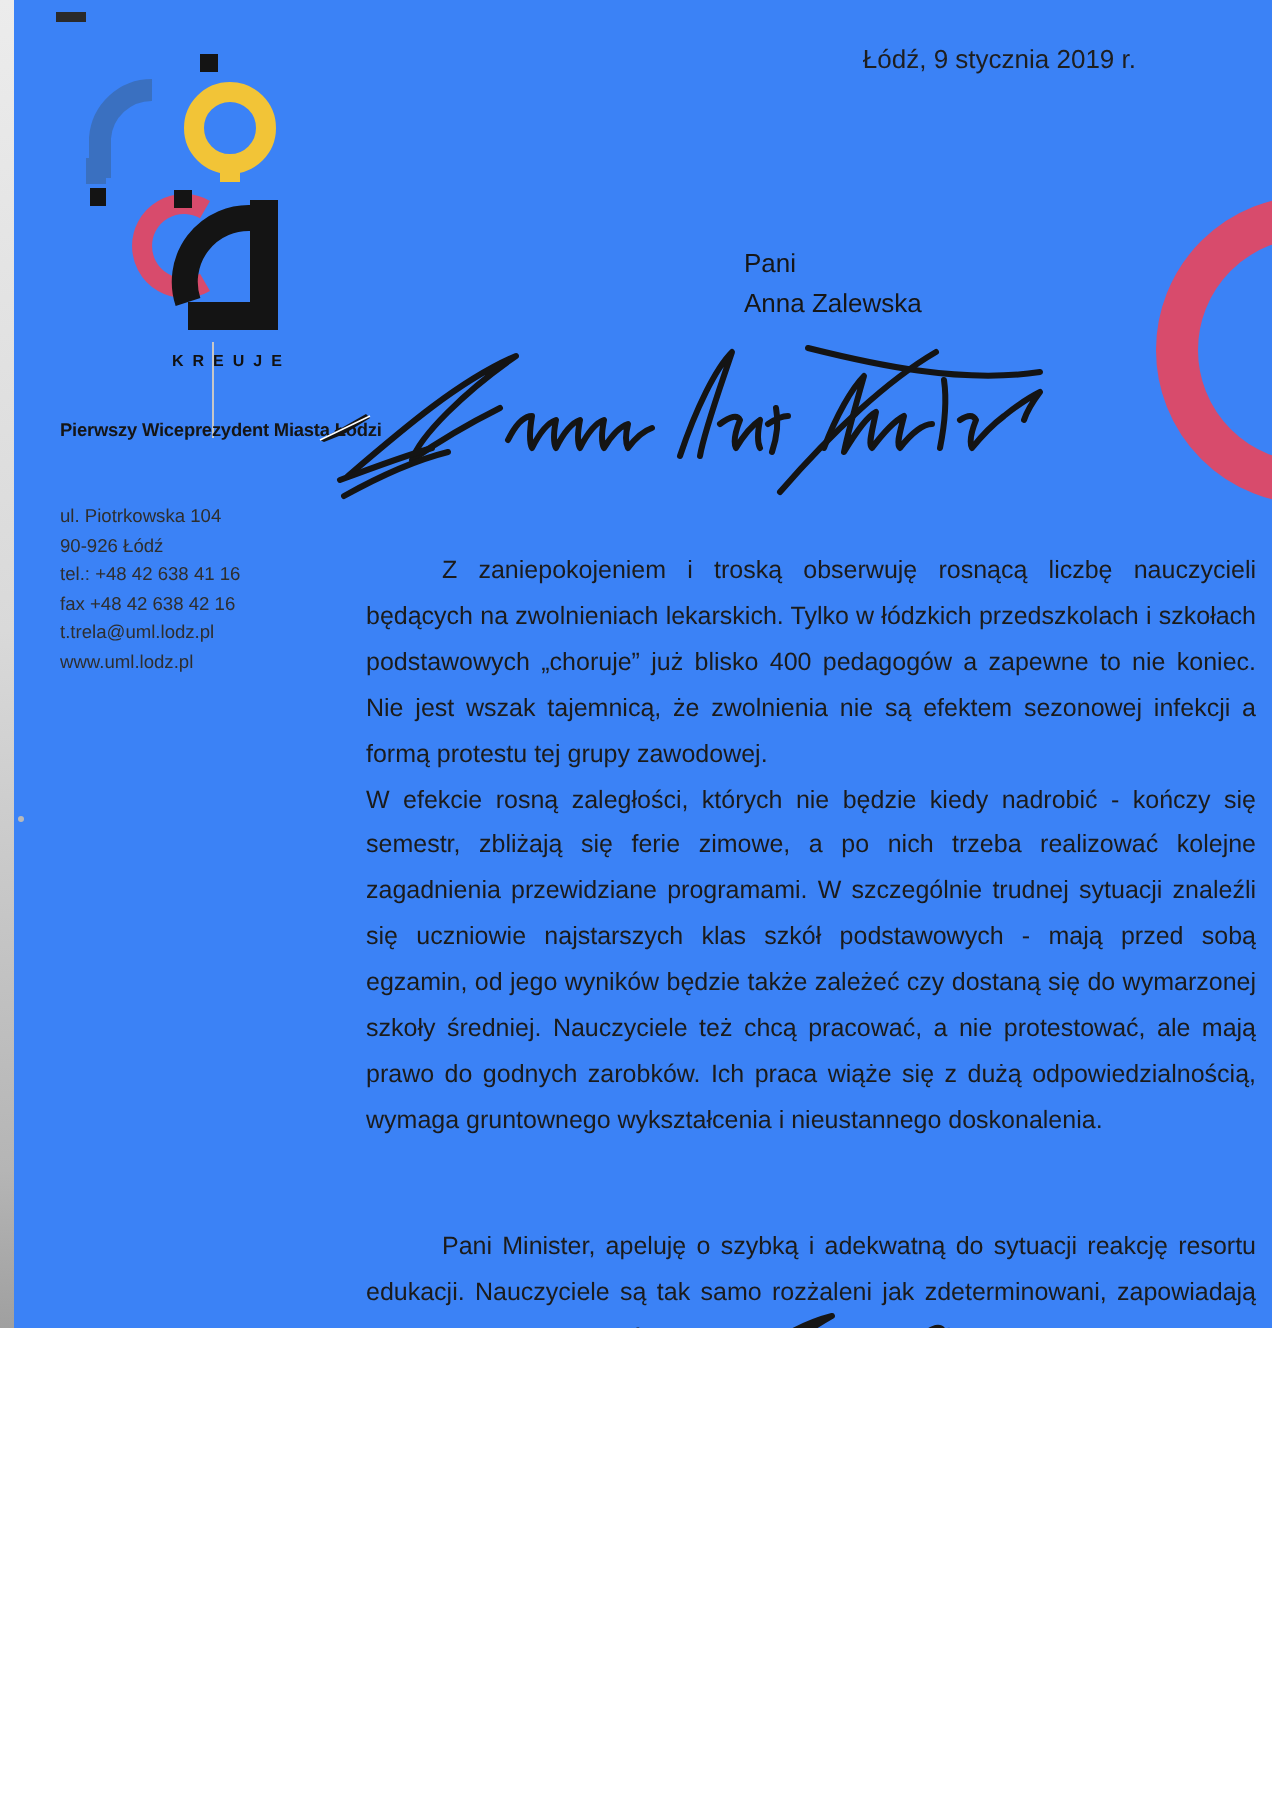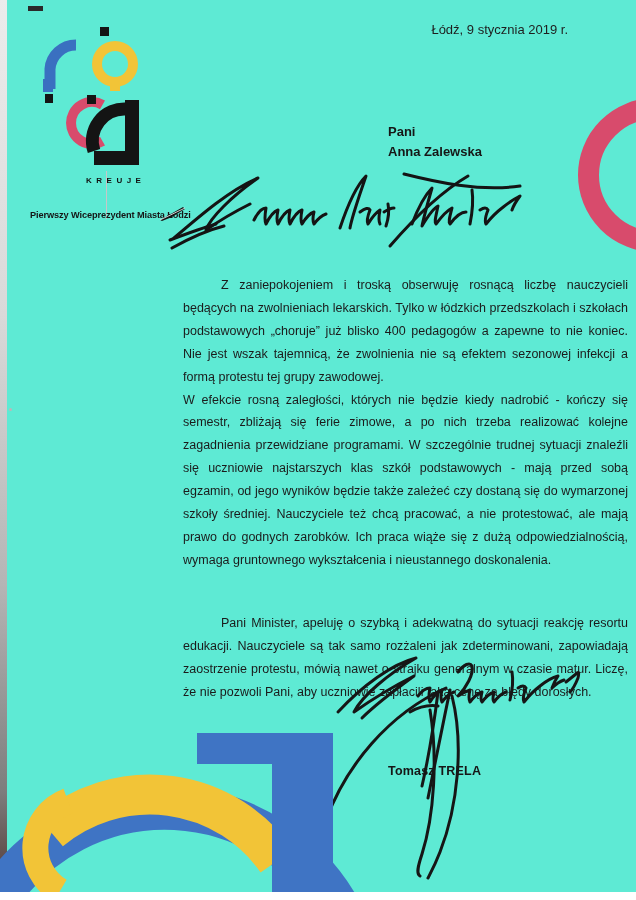--- a/index.html
+++ b/index.html
@@ -1,16 +1,16 @@
 <!DOCTYPE html>
 <html><head>
 <meta charset="utf-8">
 <style>
   html,body{margin:0;padding:0;background:#ffffff;}
-  .page{position:relative;width:636px;height:892px;background:#5eead4;overflow:hidden;
+  .page{position:relative;width:636px;height:664px;background:#3b82f6;overflow:hidden;
         font-family:"Liberation Sans",sans-serif;color:#1c1c1c;}
   
   .scan-edge{position:absolute;left:0;top:0;width:7px;height:900px;
      background:linear-gradient(to bottom,#ececec 0%,#d9d9d9 35%,#b5b5b5 65%,#7d7d7d 88%,#5a4340 97%,#6e3a34 100%);}
   .corner-mark{position:absolute;left:28px;top:6px;width:15px;height:5px;background:#2a2a2a;}
   .speck{position:absolute;left:9px;top:408px;width:3px;height:3px;background:#b9b9b9;border-radius:50%;}
 
   .date-line{position:absolute;top:22px;right:68px;font-size:13px;color:#1e1e1e;}
 
   
@@ -18,22 +18,22 @@
      border:21px solid #d84b6c;}
 
   .logo-svg{position:absolute;left:30px;top:25px;}
   .crease-line{position:absolute;left:106px;top:171px;width:1px;height:48px;background:#c7c7c7;}
 
   .sender-title{position:absolute;left:30px;top:210px;font-size:9.2px;font-weight:bold;
      letter-spacing:-0.1px;color:#151515;white-space:nowrap;}
   .pen-svg{position:absolute;left:159px;top:206px;}
   .sender-address{position:absolute;left:30px;top:251px;font-size:9.3px;line-height:14.6px;color:#2e2e2e;}
 
-  .recipient{position:absolute;left:372px;top:122px;font-size:13px;font-weight:bold;
-     line-height:19.5px;color:#161616;margin-left:16px;}
+  .recipient{position:absolute;left:372px;top:122px;font-size:13px;font-weight:normal;
+     line-height:19.5px;color:#161616;}
 
   .salutation-svg{position:absolute;left:168px;top:168px;}
 
   .body-text{position:absolute;left:183px;top:234px;width:445px;font-size:12.5px;
      line-height:22.9px;text-align:justify;color:#1b1b1b;}
   .body-text p{margin:0;}
   .body-text p.indent{text-indent:38px;margin-top:40px;}
 
   .signature-svg{position:absolute;left:318px;top:648px;}
   .signer-name{position:absolute;left:388px;top:764px;font-size:12.5px;font-weight:bold;color:#161616;
@@ -74,20 +74,28 @@
     </g>
     <text x="56" y="158" font-family="Liberation Sans, sans-serif" font-size="8" font-weight="bold" letter-spacing="4.5" fill="#111">KREUJE</text>
   </svg>
   <div class="crease-line"></div>
 
   <div class="sender-title">Pierwszy Wiceprezydent Miasta Łodzi</div>
   <svg class="pen-svg" width="28" height="16" viewBox="0 0 28 16">
     <path d="M1 14 L10 9 L24 1 L26 3 L13 11 L3 15 Z" fill="#141414"></path>
     <path d="M1 14 L26 2" stroke="#ffffff" stroke-width="0.8" fill="none"></path>
   </svg>
+  <div class="sender-address">
+    <div>ul. Piotrkowska 104</div>
+    <div>90-926 Łódź</div>
+    <div>tel.: +48 42 638 41 16</div>
+    <div>fax +48 42 638 42 16</div>
+    <div>t.trela@uml.lodz.pl</div>
+    <div>www.uml.lodz.pl</div>
+  </div>
 
   <div class="recipient">
     <div>Pani</div>
     <div>Anna Zalewska</div>
   </div>
 
   <svg class="salutation-svg" width="360" height="82" viewBox="0 0 360 82" fill="none" stroke="#141414" stroke-width="3" stroke-linecap="round" stroke-linejoin="round">
     <path d="M 6 70 C 34 46 62 22 90 10 C 64 28 42 50 38 62 C 58 48 74 40 82 36"></path>
     <path d="M 4 80 C 22 70 40 62 56 58"></path>
     <path d="M 2 72 C 18 66 34 60 48 56"></path>

